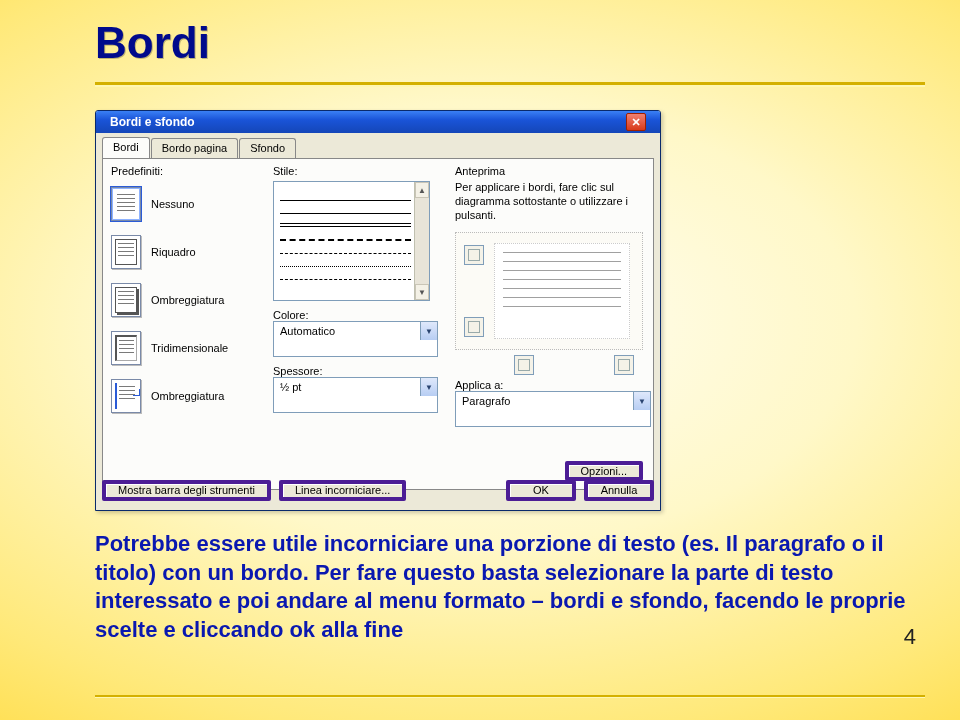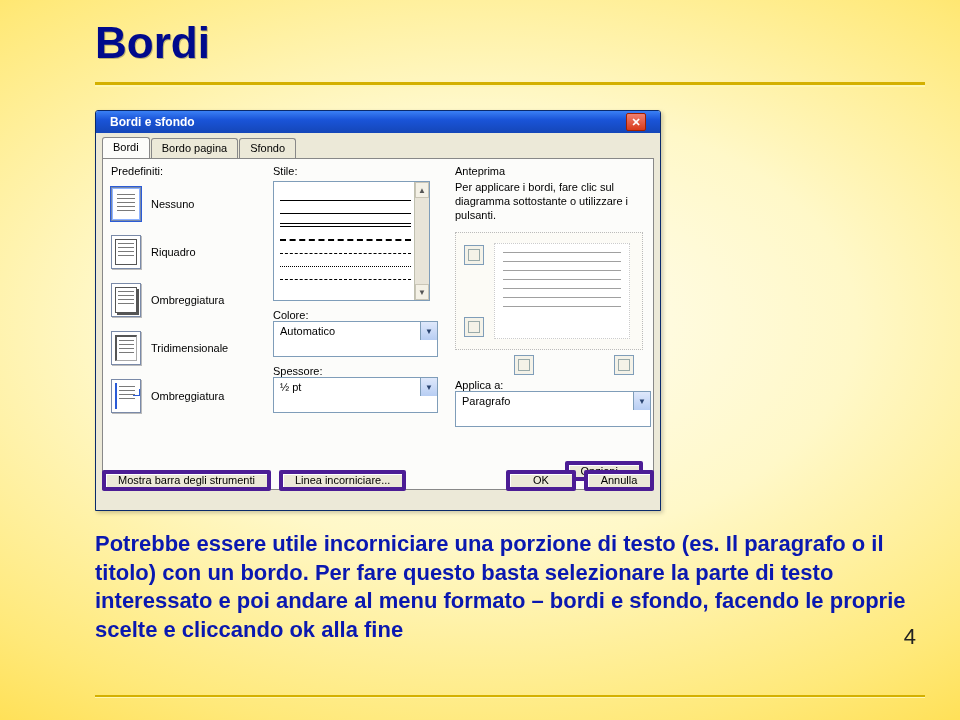--- a/index.html
+++ b/index.html
@@ -108,21 +108,21 @@
   .eb-left{left:58px;bottom:-26px}
   .eb-right{left:158px;bottom:-26px}
   .applyrow{position:absolute;left:352px;top:220px;width:190px}
   .opzioni{position:absolute;right:10px;bottom:8px}
   .btn{
     height:20px;padding:0 12px;border:4px solid #4c1d95;background:#ece9d8;font-size:11px;cursor:pointer;
     border-radius:2px;box-shadow:1px 1px 0 #fff inset;
   }
   
   .bottombar{
-    position:absolute;left:6px;right:6px;bottom:16px;height:28px;display:flex;align-items:center;gap:8px;
+    position:absolute;left:6px;right:6px;bottom:6px;height:28px;display:flex;align-items:center;gap:8px;
   }
   .bottombar .btn{height:21px}
   .bottombar .fill{flex:1}
   
   .body-text{
     position:absolute;left:95px;top:530px;right:45px;
     font-size:22px;color:#0a18b0;font-weight:700;
     font-family:Arial,sans-serif;line-height:1.3;
   }
 </style>

